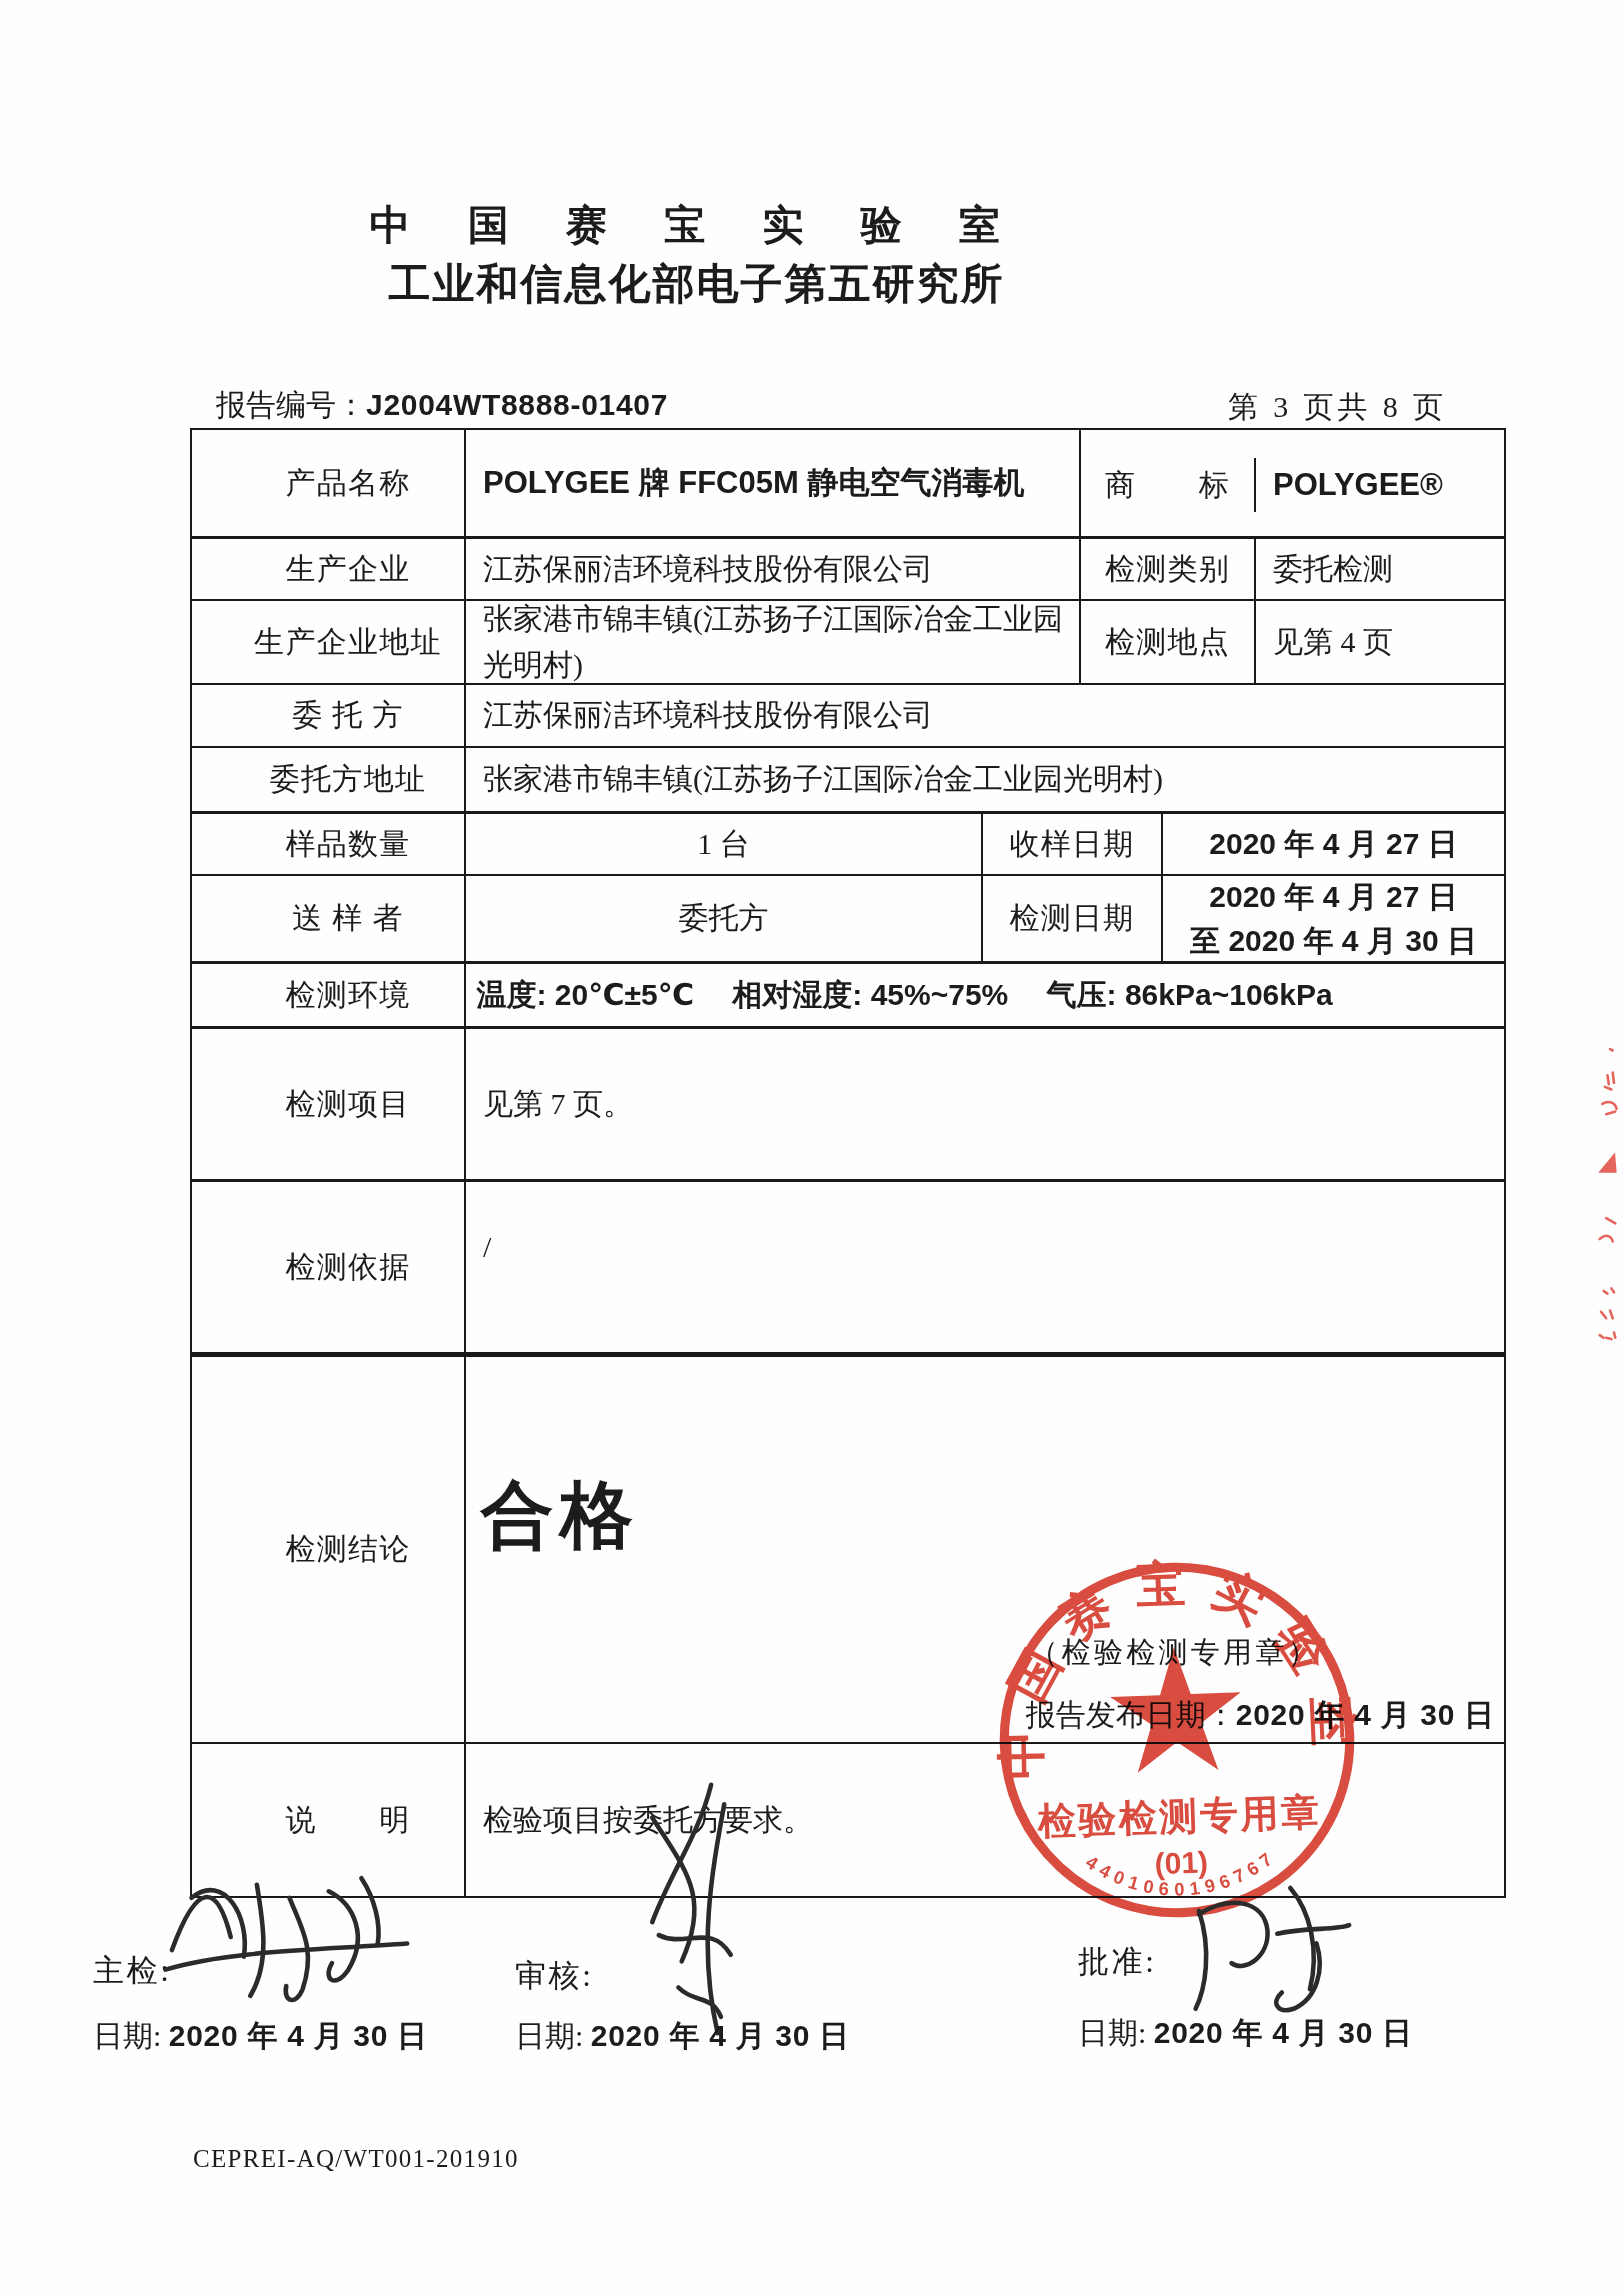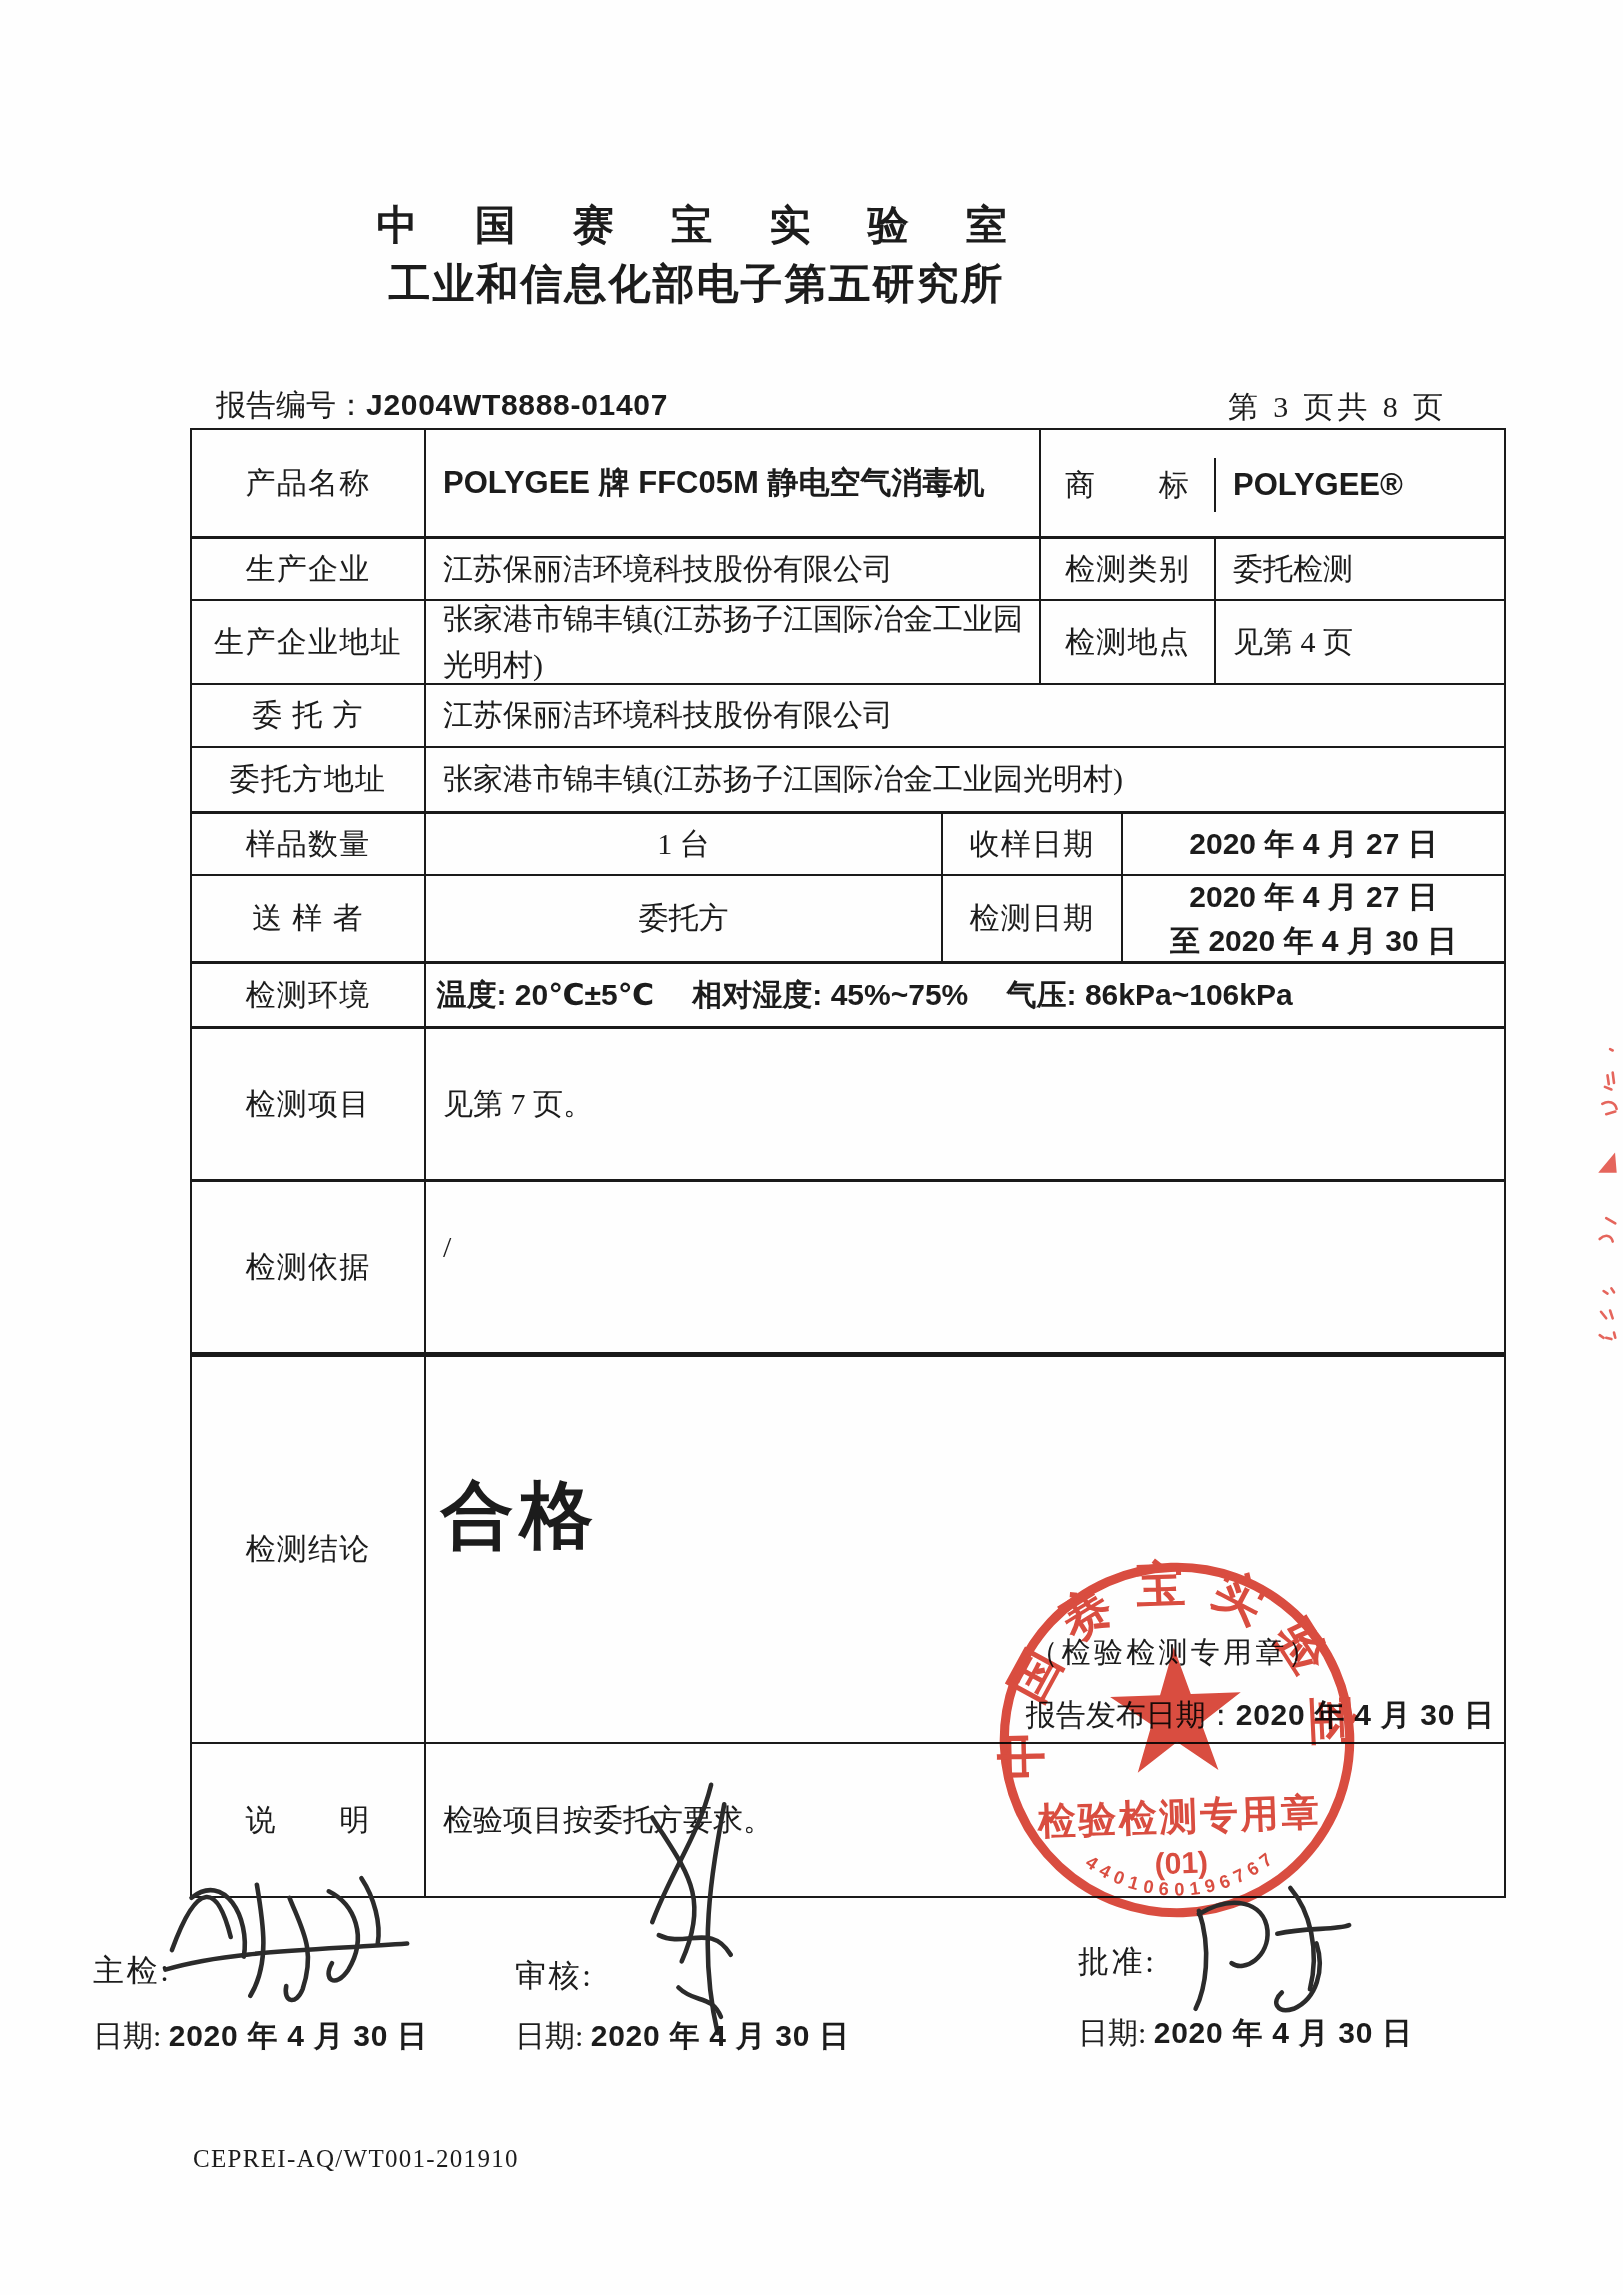--- a/index.html
+++ b/index.html
@@ -9,36 +9,36 @@
     width: 1623px; height: 2295px;
     background: #fefefe;
     font-family: "Liberation Serif", "DejaVu Serif", serif;
     color: #1c1c1c;
     overflow: hidden;
   }
   .serif { font-family: "Liberation Serif", "DejaVu Serif", serif; }
 
   
   .hdr { position:absolute; left:0; width:1393px; text-align:center; white-space:nowrap; }
-  .hdr-lab   { top:198px; font-size:41px; font-weight:bold; letter-spacing:23.5px;margin-left:7px; }
+  .hdr-lab   { top:198px; font-size:41px; font-weight:bold; letter-spacing:23.5px; }
   .hdr-inst  { top:256px; font-size:42px; font-weight:bold; letter-spacing:2px; }
   .hdr-title { top:313px; font-size:58px; font-weight:bold; letter-spacing:33px; }
 
   .report-no-line { position:absolute; left:216px; top:385px; font-size:30px; white-space:nowrap; }
   .report-no-line .num { font-family:"Liberation Sans","DejaVu Sans",sans-serif; font-weight:bold; letter-spacing:0.7px; }
   .page-info { position:absolute; left:1228px; top:387px; font-size:30px; letter-spacing:3.9px; white-space:nowrap; }
 
   
   .tbl {
     position:absolute; left:190px; top:428px; width:1316px;
     border:2.6px solid #1a1a1a;
     display:flex; flex-direction:column;
     background:transparent;
   }
-  .trow { display:flex; width:100%; border-bottom:2.6px solid #1a1a1a; }
+  .trow { display:flex; width:100%; border-bottom:2.6px solid #1a1a1a;padding-left:40px; }
   .trow.thick { border-bottom-width:3.9px; }
   .trow.xthick { border-bottom-width:5.2px; }
   .trow:last-child { border-bottom:none; }
   .cell { border-right:2px solid #1a1a1a; display:flex; align-items:center; }
   .cell:last-child { border-right:none; }
   .lbl { justify-content:center; text-align:center; font-size:30px; letter-spacing:1.3px; }
   .val { justify-content:flex-start; padding-left:17px; font-size:30px; }
   .val.center { justify-content:center; padding-left:0; }
   .w-label  { width:234px; flex:none; }
   .w-aval   { width:615px; flex:none; }

